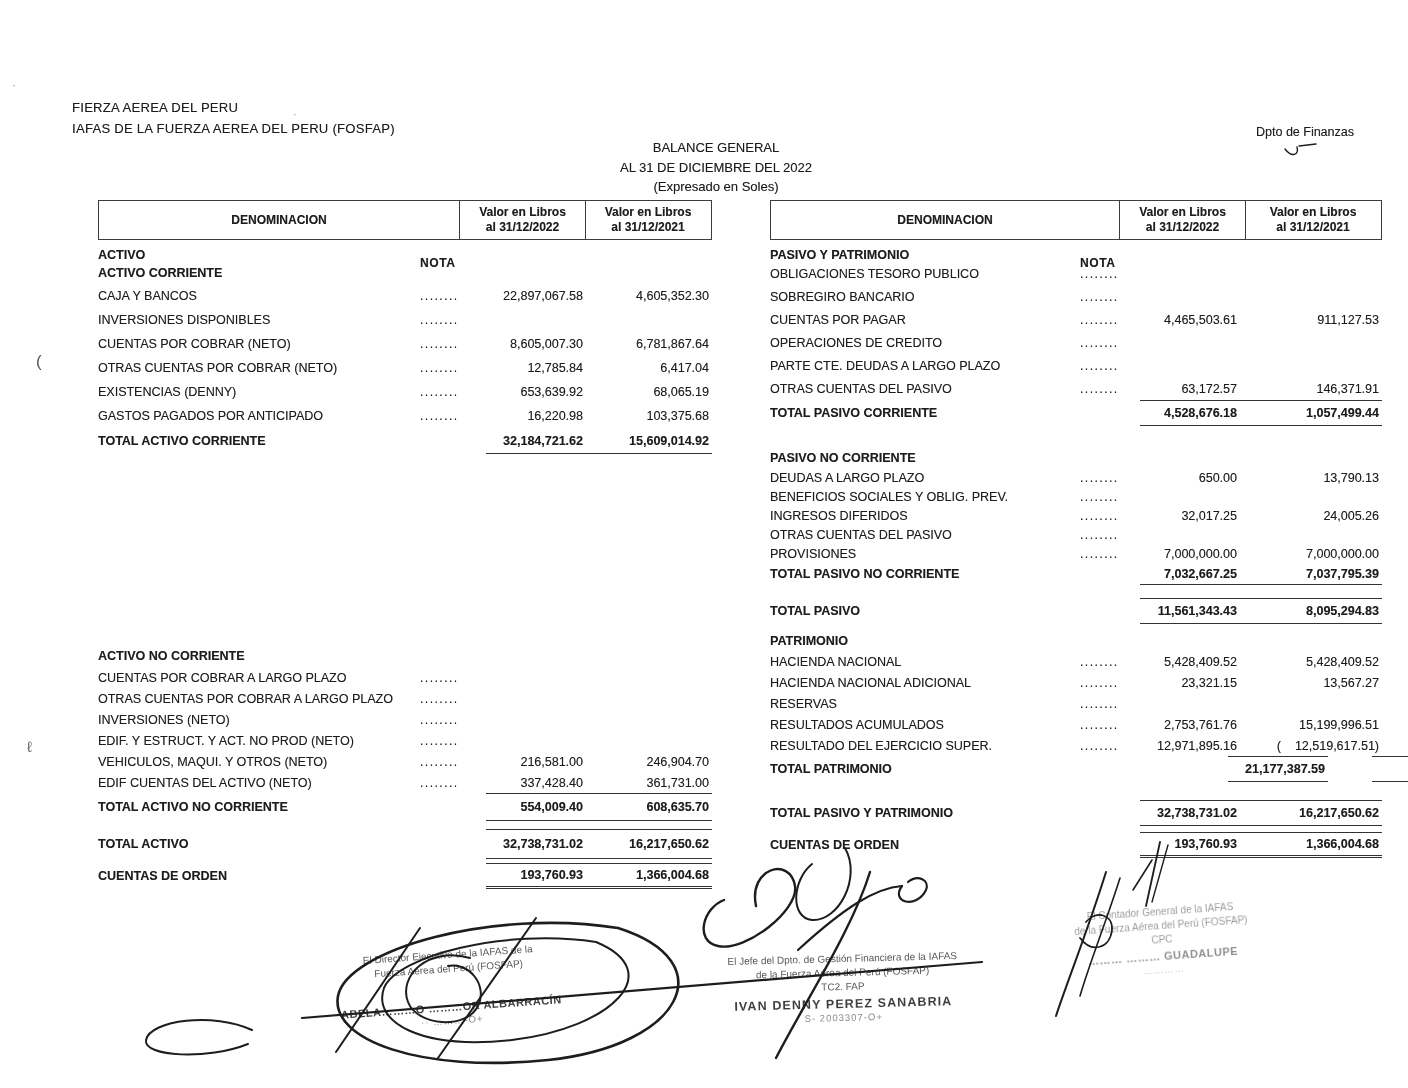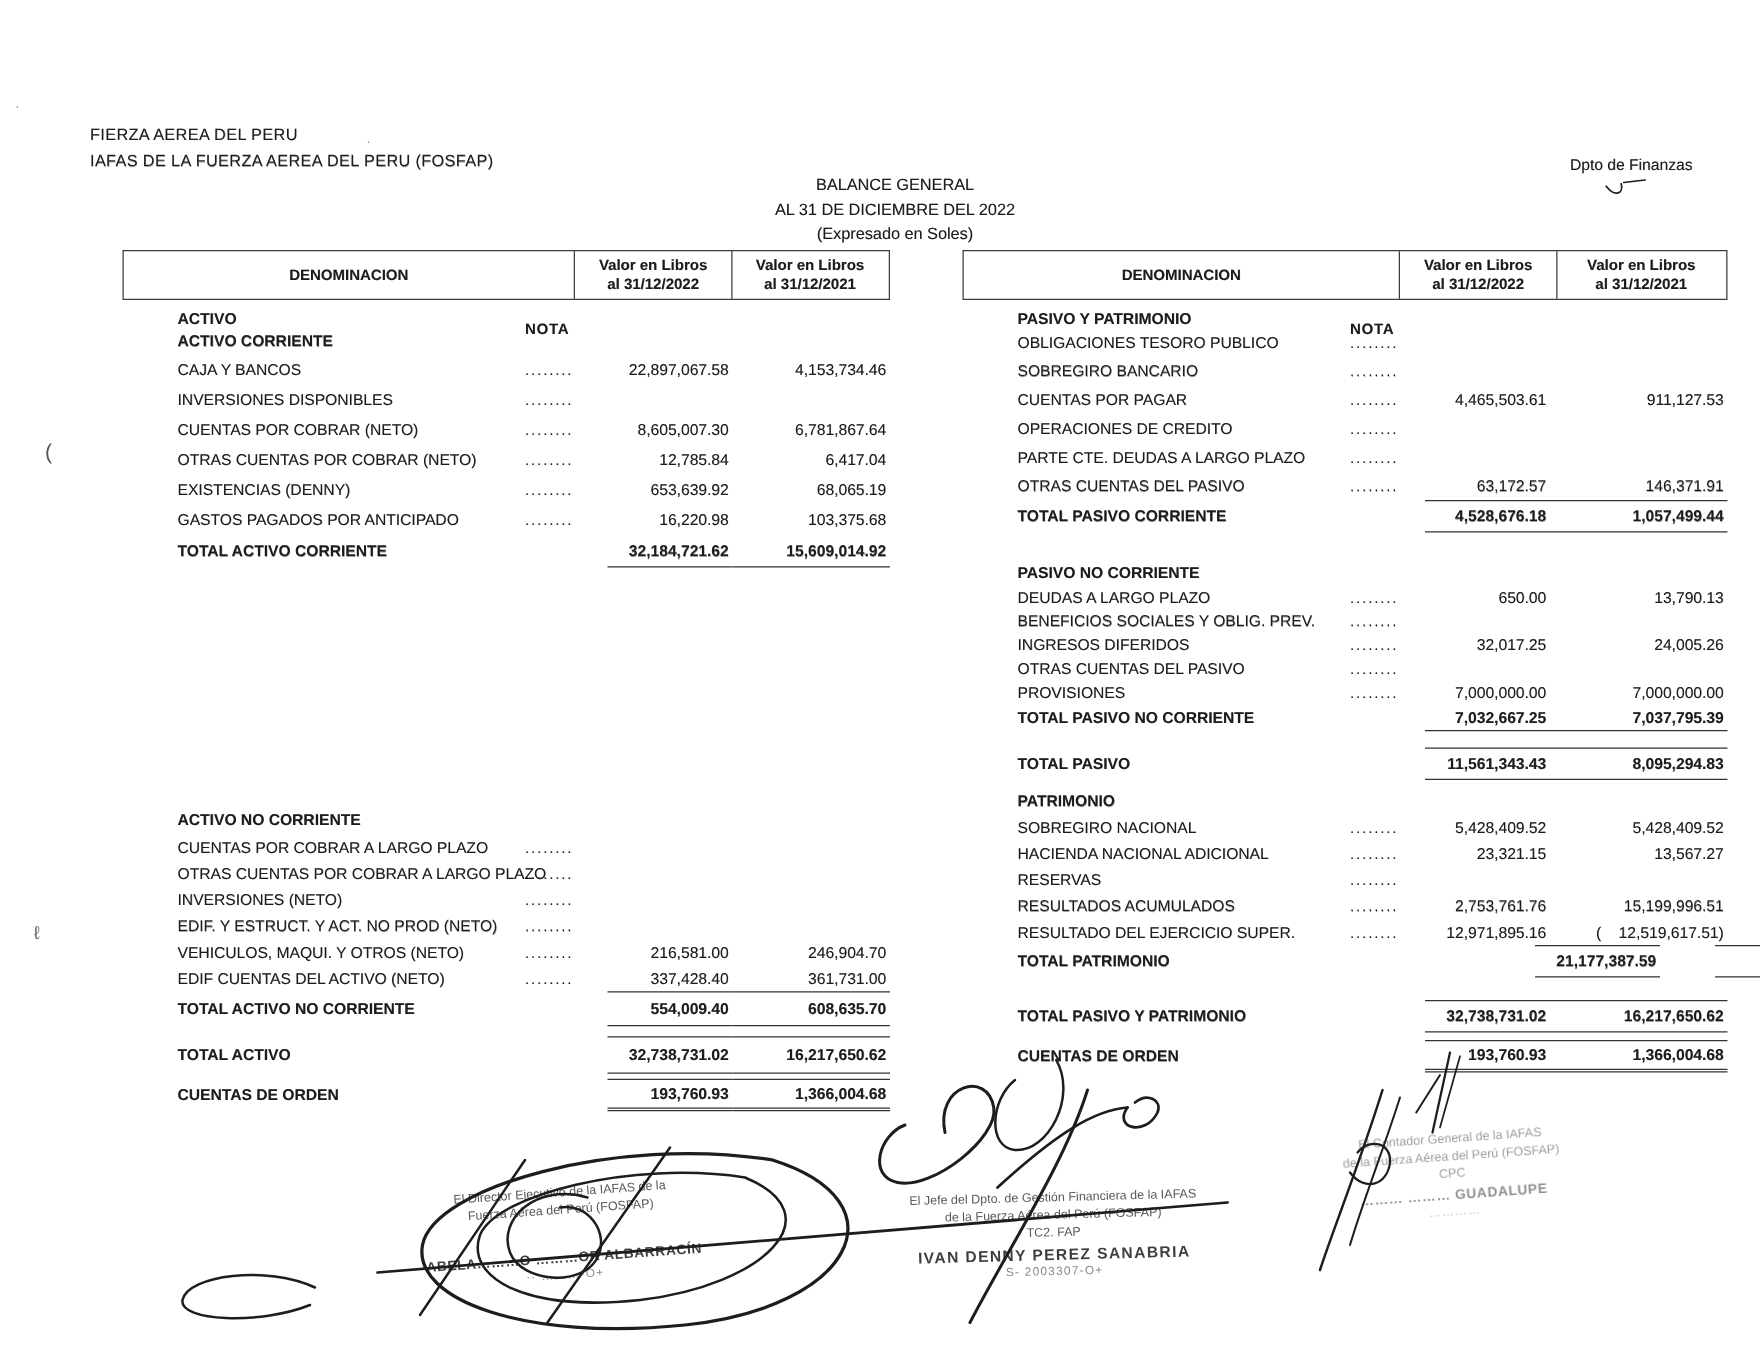--- a/index.html
+++ b/index.html
@@ -18,21 +18,21 @@
   .phcell{display:flex;flex-direction:column;justify-content:center;align-items:center;
           font-weight:700;font-size:12px;line-height:15px;border-left:1.4px solid #3c3c3c;}
   .phcell:first-child{border-left:none;}
 
   .pbody{position:absolute;top:240px;}
   .pbody-left{left:98px;width:614px;}
   .pbody-right{left:770px;width:612px;}
   .trow{display:grid;align-items:center;}
   .pbody-left .trow{grid-template-columns:322px 66px 100px 126px;}
   .pbody-right .trow{grid-template-columns:310px 60px 100px 142px;}
-  .cell-label{font-size:12.5px;white-space:nowrap;margin-left:44px;}
+  .cell-label{font-size:12.5px;white-space:nowrap;}
   .trow.bold .cell-label,.trow.bold .cell-val{font-weight:700;}
   .cell-nota{font-size:12px;letter-spacing:1.5px;white-space:nowrap;}
   .nota-head{font-weight:700;letter-spacing:.6px;padding-top:16px;}
   .cell-val{height:100%;display:flex;align-items:center;justify-content:flex-end;
             font-size:12.5px;white-space:nowrap;padding-right:3px;box-sizing:border-box;}
   .ruleAbove{border-top:1.4px solid #333;}
   .ruleBelow{border-bottom:1.4px solid #333;}
   .dblBelow{border-bottom:3px double #333;}
 
   .sig{position:absolute;text-align:center;}
@@ -104,21 +104,21 @@
     <div class="trow bold" style="height: 22px; gap: 14px;">
       <span class="cell-label">ACTIVO CORRIENTE</span>
       <span class="cell-nota"></span>
       <span class="cell-val"></span>
       <span class="cell-val"></span>
     </div>
     <div class="trow" style="height: 24px;">
       <span class="cell-label">CAJA Y BANCOS</span>
       <span class="cell-nota">........</span>
       <span class="cell-val">22,897,067.58</span>
-      <span class="cell-val">4,153,734.46</span>
+      <span class="cell-val">4,605,352.30</span>
     </div>
     <div class="trow" style="height: 24px;">
       <span class="cell-label">INVERSIONES DISPONIBLES</span>
       <span class="cell-nota">........</span>
       <span class="cell-val"></span>
       <span class="cell-val"></span>
     </div>
     <div class="trow" style="height: 24px;">
       <span class="cell-label">CUENTAS POR COBRAR (NETO)</span>
       <span class="cell-nota">........</span>
@@ -313,21 +313,21 @@
       <span class="cell-val ruleAbove ruleBelow">8,095,294.83</span>
     </div>
     <div style="height: 6px;"></div>
     <div class="trow bold" style="height: 21px;">
       <span class="cell-label">PATRIMONIO</span>
       <span class="cell-nota"></span>
       <span class="cell-val"></span>
       <span class="cell-val"></span>
     </div>
     <div class="trow" style="height: 21px;">
-      <span class="cell-label">SOBREGIRO NACIONAL</span>
+      <span class="cell-label">HACIENDA NACIONAL</span>
       <span class="cell-nota">........</span>
       <span class="cell-val">5,428,409.52</span>
       <span class="cell-val">5,428,409.52</span>
     </div>
     <div class="trow" style="height: 21px;">
       <span class="cell-label">HACIENDA NACIONAL ADICIONAL</span>
       <span class="cell-nota">........</span>
       <span class="cell-val">23,321.15</span>
       <span class="cell-val">13,567.27</span>
     </div>

